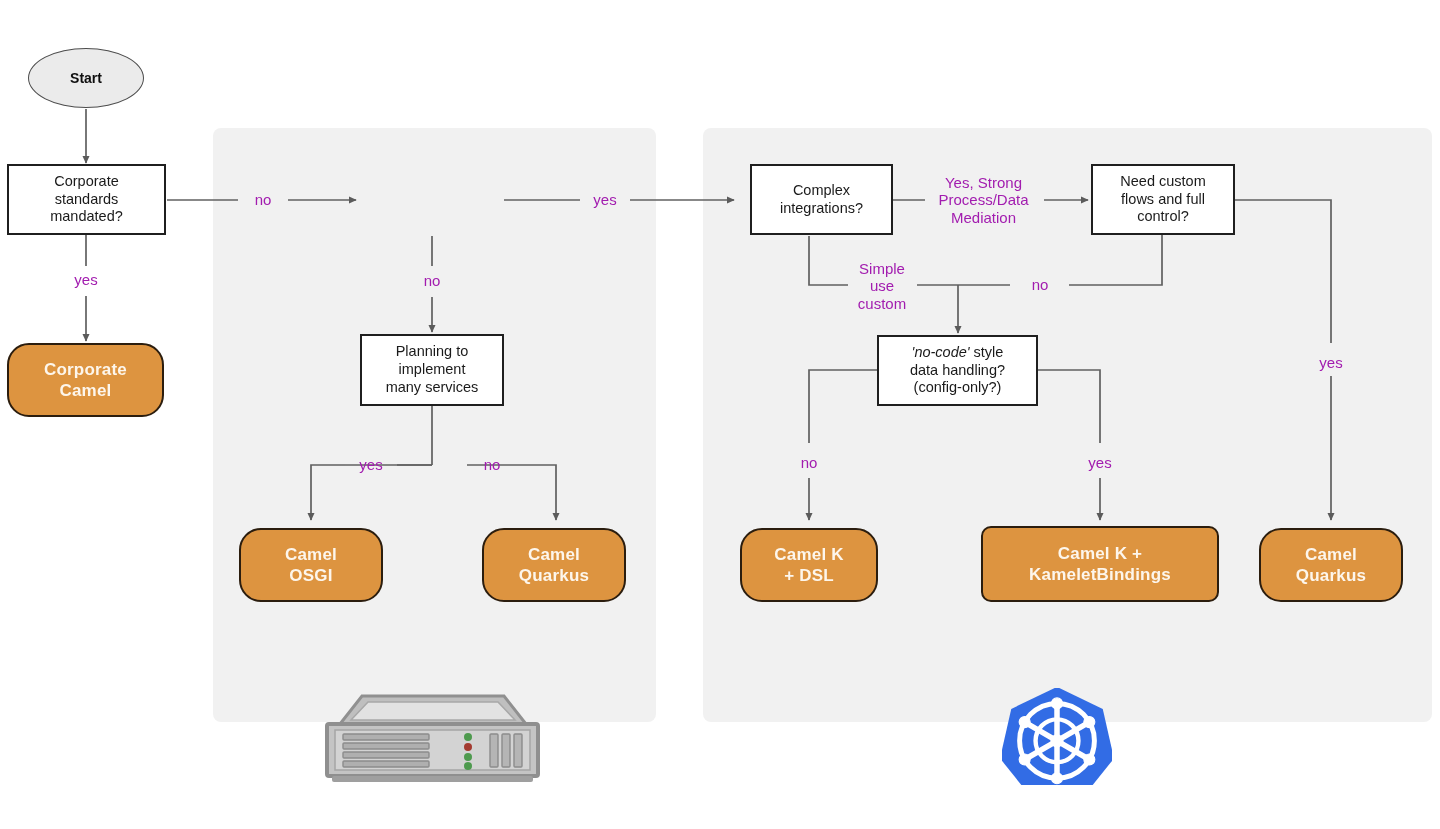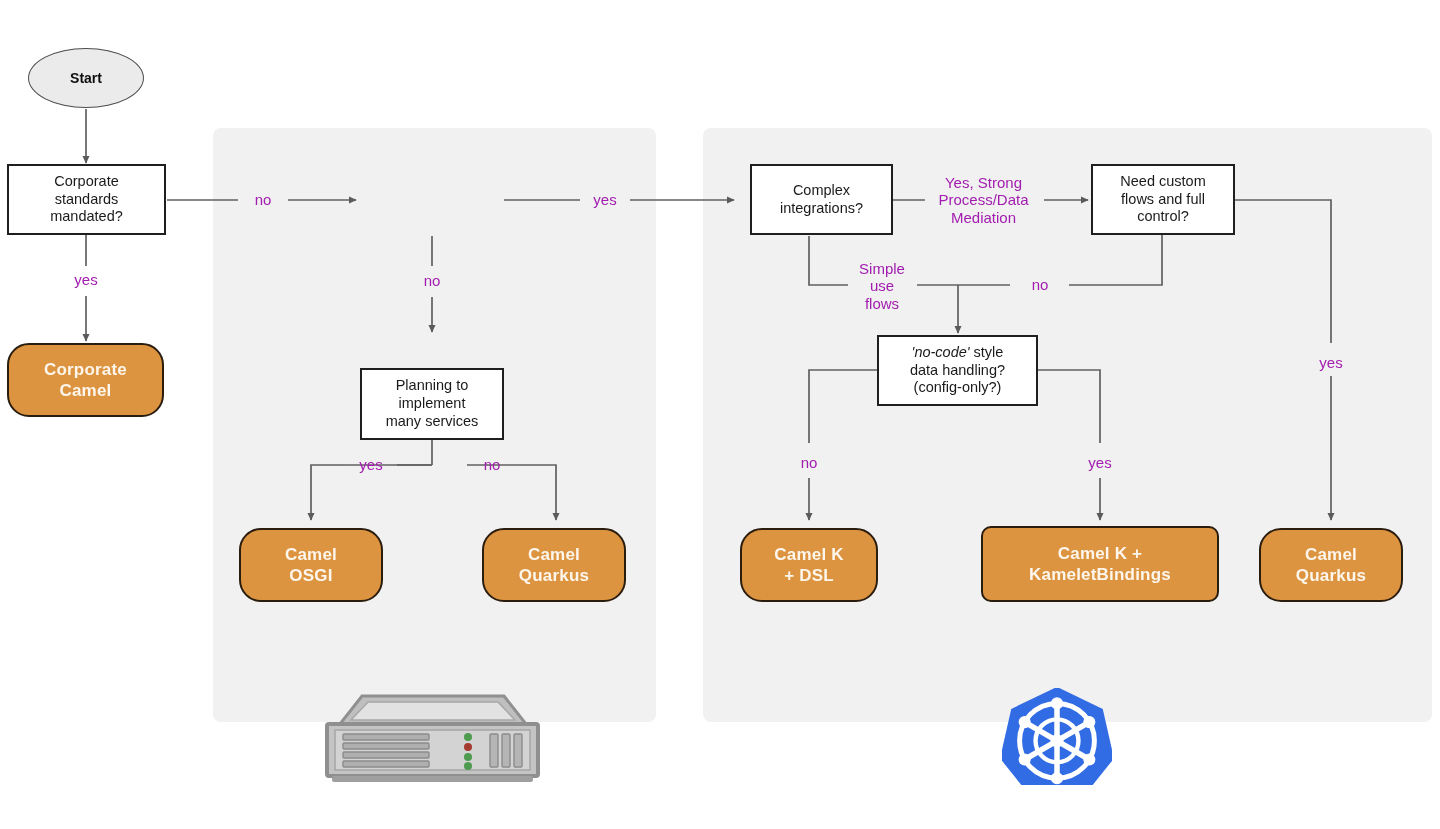--- a/index.html
+++ b/index.html
@@ -149,21 +149,21 @@
 standards
 mandated?</span>
   </div>
 
   <div class="node pill" style="left:7px; top:343px; width:157px; height:74px; white-space:pre-line;">
     <span>Corporate
 Camel</span>
   </div>
 
 
-  <div class="node box" style="left:360px; top:334px; width:144px; height:72px; white-space:pre-line;margin-top:34px;">
+  <div class="node box" style="left:360px; top:334px; width:144px; height:72px; white-space:pre-line;">
     <span>Planning to
 implement
 many services</span>
   </div>
 
   <div class="node pill" style="left:239px; top:528px; width:144px; height:74px; white-space:pre-line;">
     <span>Camel
 OSGI</span>
   </div>
 
@@ -217,21 +217,21 @@
   <div class="elabel" style="left:348px; top:454px; width:46px; height:22px;">yes</div>
 
   <div class="elabel" style="left:470px; top:454px; width:44px; height:22px;">no</div>
 
   <div class="elabel" style="left:925px; top:172px; width:117px; height:56px;">Yes, Strong
 Process/Data
 Mediation</div>
 
   <div class="elabel" style="left:850px; top:258px; width:64px; height:56px;">Simple
 use
-flows</div>
+custom</div>
 
   <div class="elabel" style="left:1015px; top:274px; width:50px; height:22px;">no</div>
 
   <div class="elabel" style="left:1307px; top:352px; width:48px; height:22px;">yes</div>
 
   <div class="elabel" style="left:787px; top:452px; width:44px; height:22px;">no</div>
 
   <div class="elabel" style="left:1076px; top:452px; width:48px; height:22px;">yes</div>
 
   <svg class="art" style="left:318px; top:690px;" width="228" height="100" viewBox="0 0 228 100">

